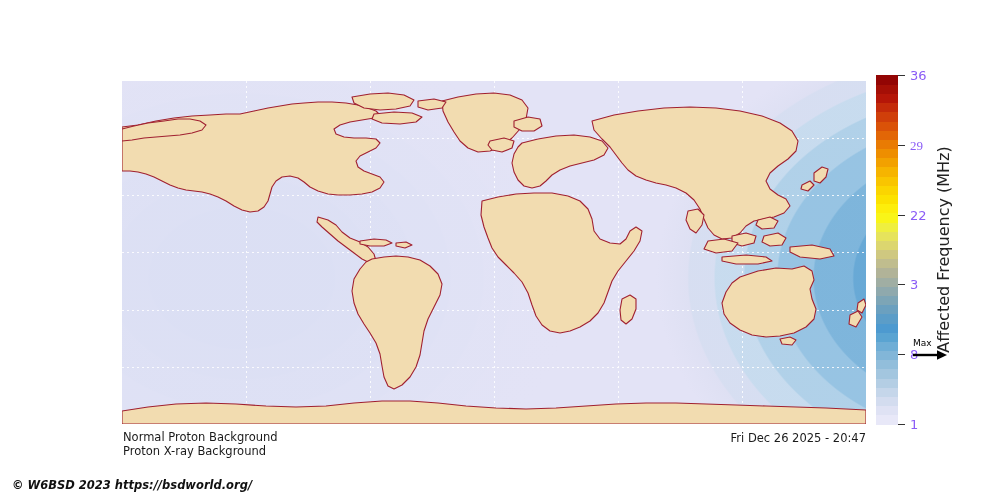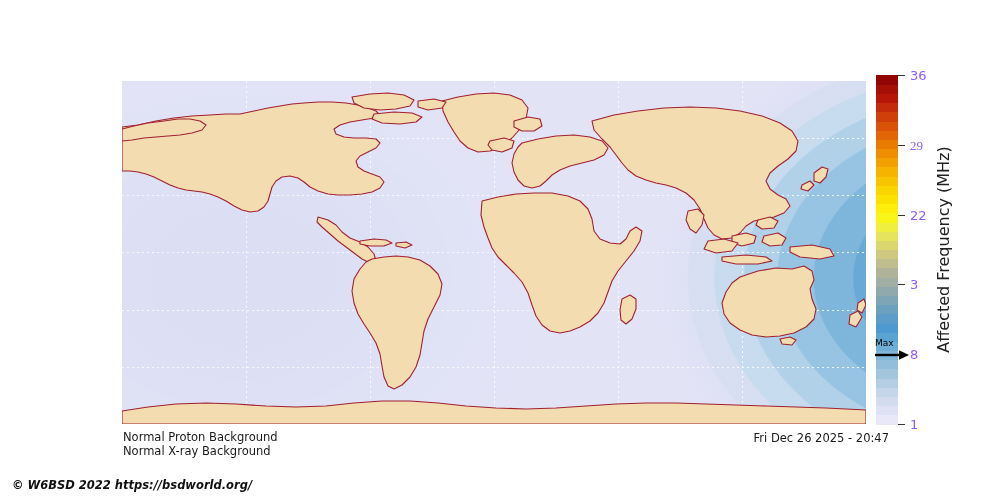--- a/index.html
+++ b/index.html
@@ -43,30 +43,30 @@
   .cbar-axis-label{
     position:absolute;left:931px;top:75px;height:349px;width:24px;
     display:flex;align-items:center;justify-content:center;
     font-size:16px;color:#222;
   }
   .cbar-axis-label span{
     transform:rotate(-90deg);white-space:nowrap;display:block;
   }
 
   
-  .max-marker{position:absolute;left:874px;top:338px;width:40px;height:24px;text-decoration:underline;}
+  .max-marker{position:absolute;left:912px;top:338px;width:40px;height:24px;text-decoration:underline;}
   .max-marker .max-text{position:absolute;left:1px;top:0;font-size:9px;color:#000;line-height:10px;}
   .max-marker .max-arrow{position:absolute;left:1px;top:12px;width:34px;height:10px;}
 
   
   .note{position:absolute;font-size:11.5px;color:#1a1a1a;white-space:nowrap;}
   .note-1{left:123px;top:430px;text-align:center;}
   .note-2{left:123px;top:444px;}
   .stamp{position:absolute;left:866px;top:431px;font-size:11.5px;color:#1a1a1a;
-    white-space:nowrap;transform:translateX(-100%);margin-left:23px;}
+    white-space:nowrap;transform:translateX(-100%);}
   .copyright{position:absolute;left:12px;top:478px;font-size:11.5px;color:#111;
     font-style:italic;font-weight:bold;white-space:nowrap;}
 </style>
 </head>
 <body>
 
 <div id="root">
 
 
   <div class="map-frame">
@@ -293,17 +293,17 @@
 
   <div class="max-marker">
     <div class="max-text">Max</div>
     <svg class="max-arrow" viewBox="0 0 34 10">
       <line x1="0" y1="5" x2="24" y2="5" stroke="#000" stroke-width="2.4"></line>
       <polygon points="24,0.2 34,5 24,9.8" fill="#000"></polygon>
     </svg>
   </div>
 
   <div class="note note-1">Normal Proton Background</div>
-  <div class="note note-2">Normal X-ray Background</div>
+  <div class="note note-2">Proton X-ray Background</div>
   <div class="stamp">Fri Dec 26 2025 - 20:47</div>
-  <div class="copyright">© W6BSD 2022 https://bsdworld.org/</div>
+  <div class="copyright">© W6BSD 2023 https://bsdworld.org/</div>
 
 </div>
 
 </body></html>

